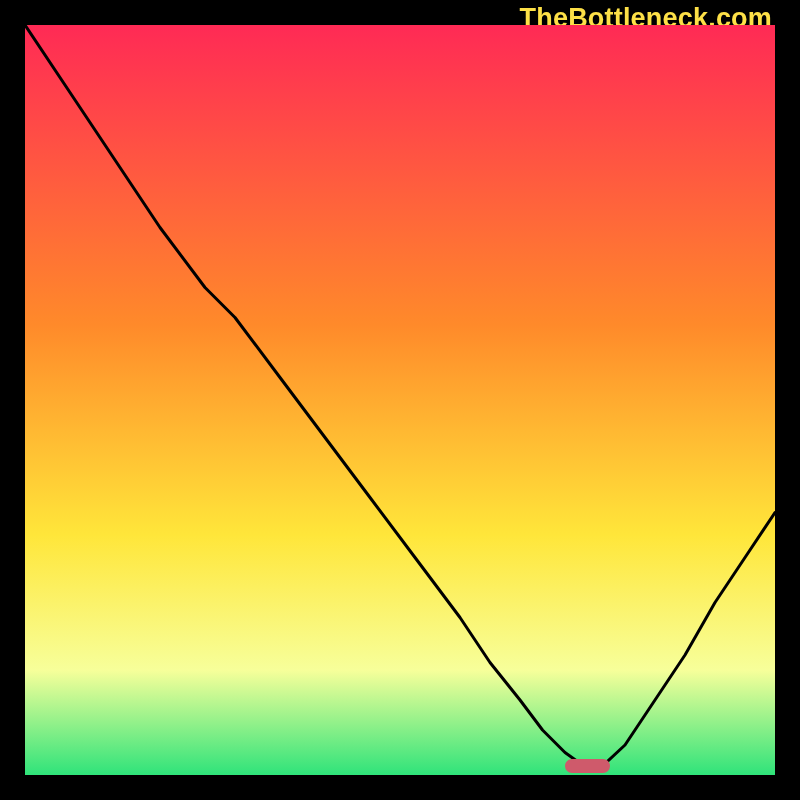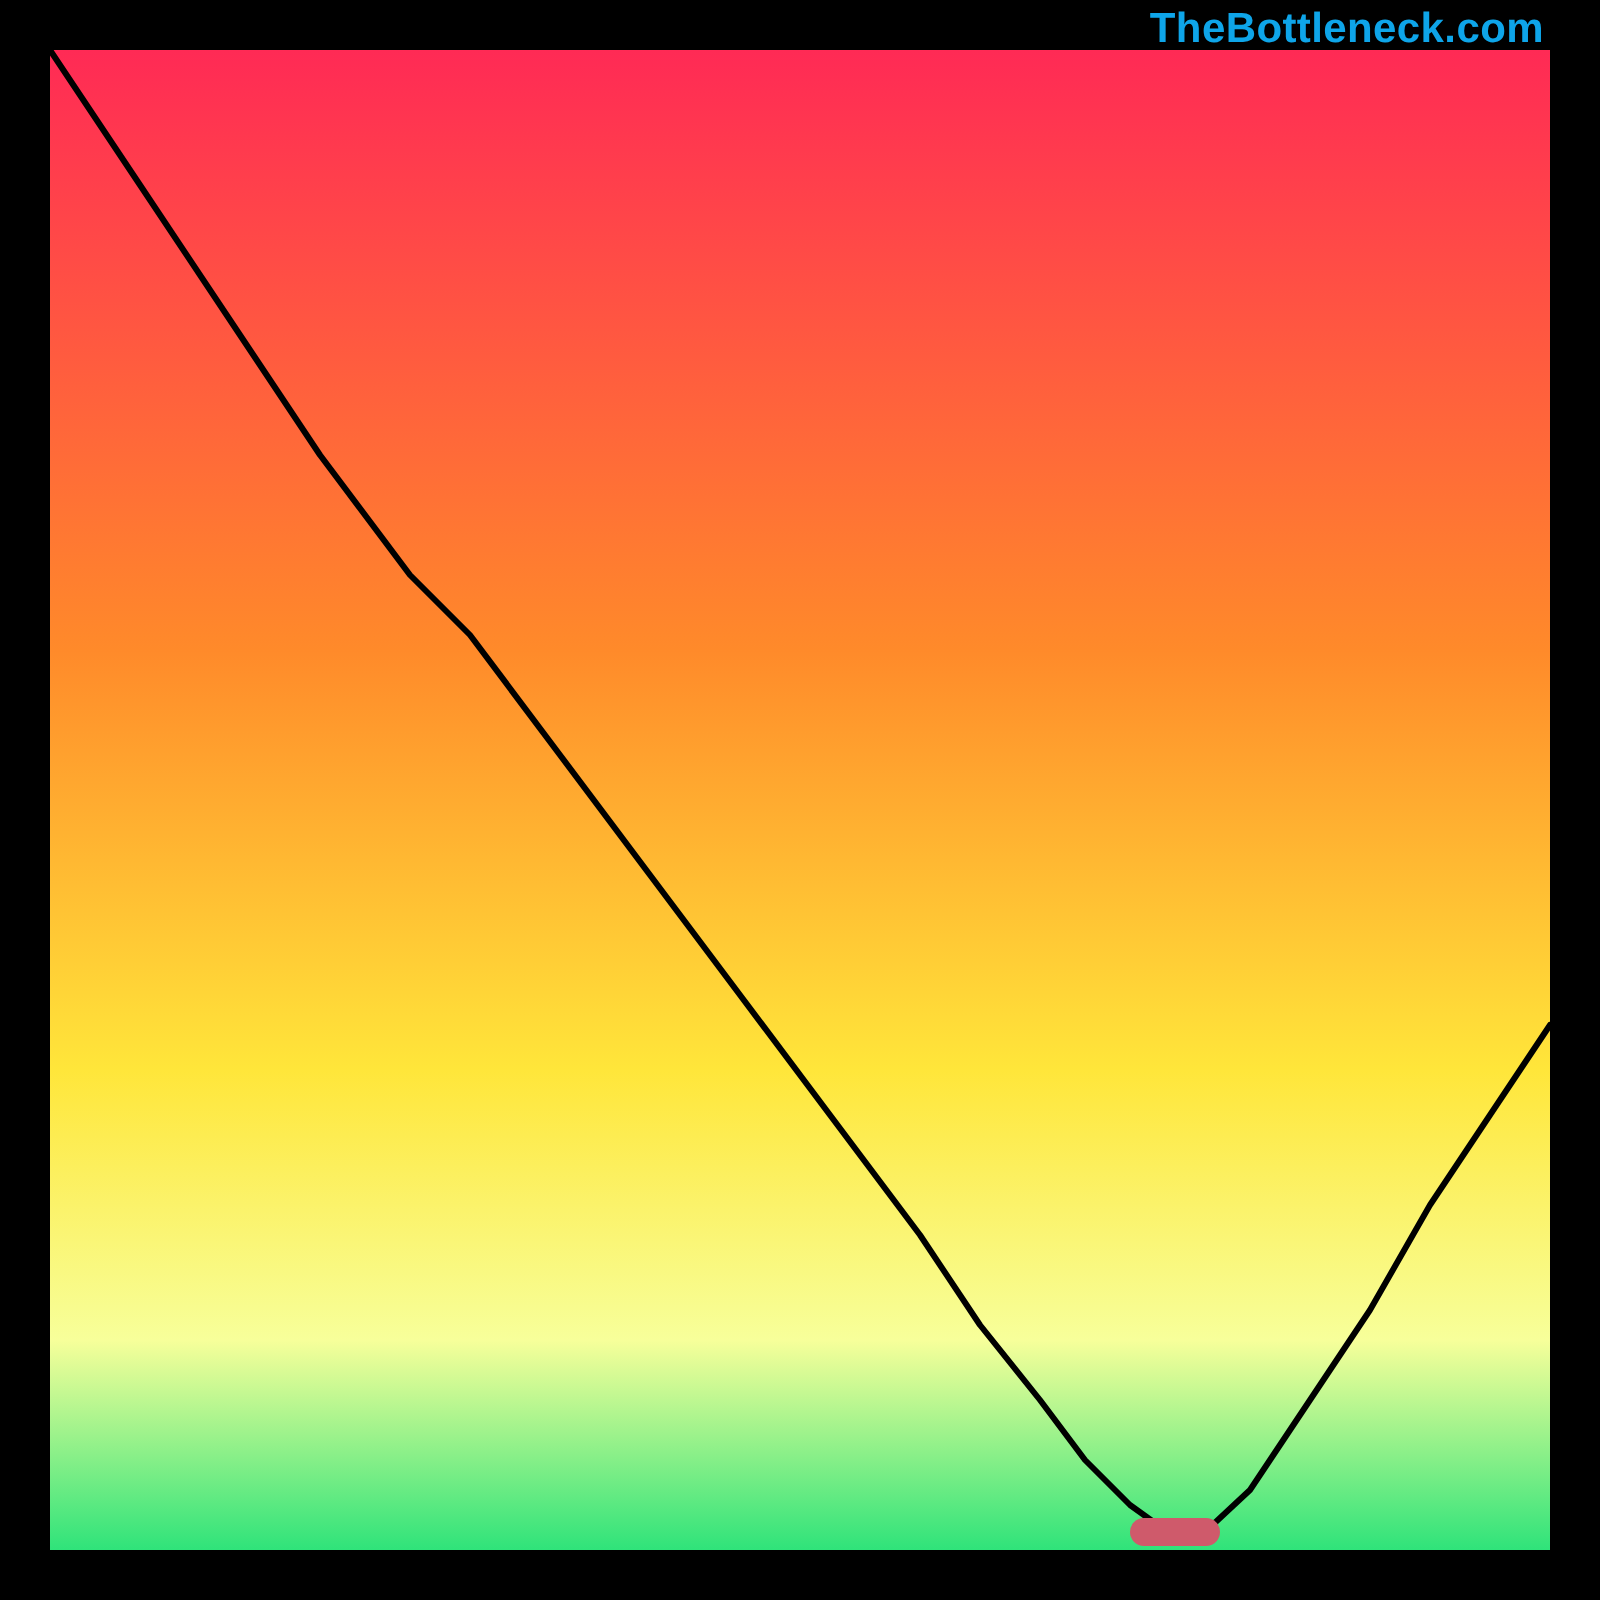--- a/index.html
+++ b/index.html
@@ -23,23 +23,23 @@
     position: absolute;
     left: 0;
     top: 0;
     width: 750px;
     height: 750px;
   }
   .watermark {
     position: absolute;
     top: 3px;
     right: 28px;
-    font-size: 21px;
+    font-size: 27px;
     font-weight: 600;
-    color: #0ea5e9;
+    color: #fde047;
     letter-spacing: 0.2px;
   }
   .marker {
     position: absolute;
     width: 46px;
     height: 14px;
     border-radius: 7px;
   }
 </style>
 </head>

